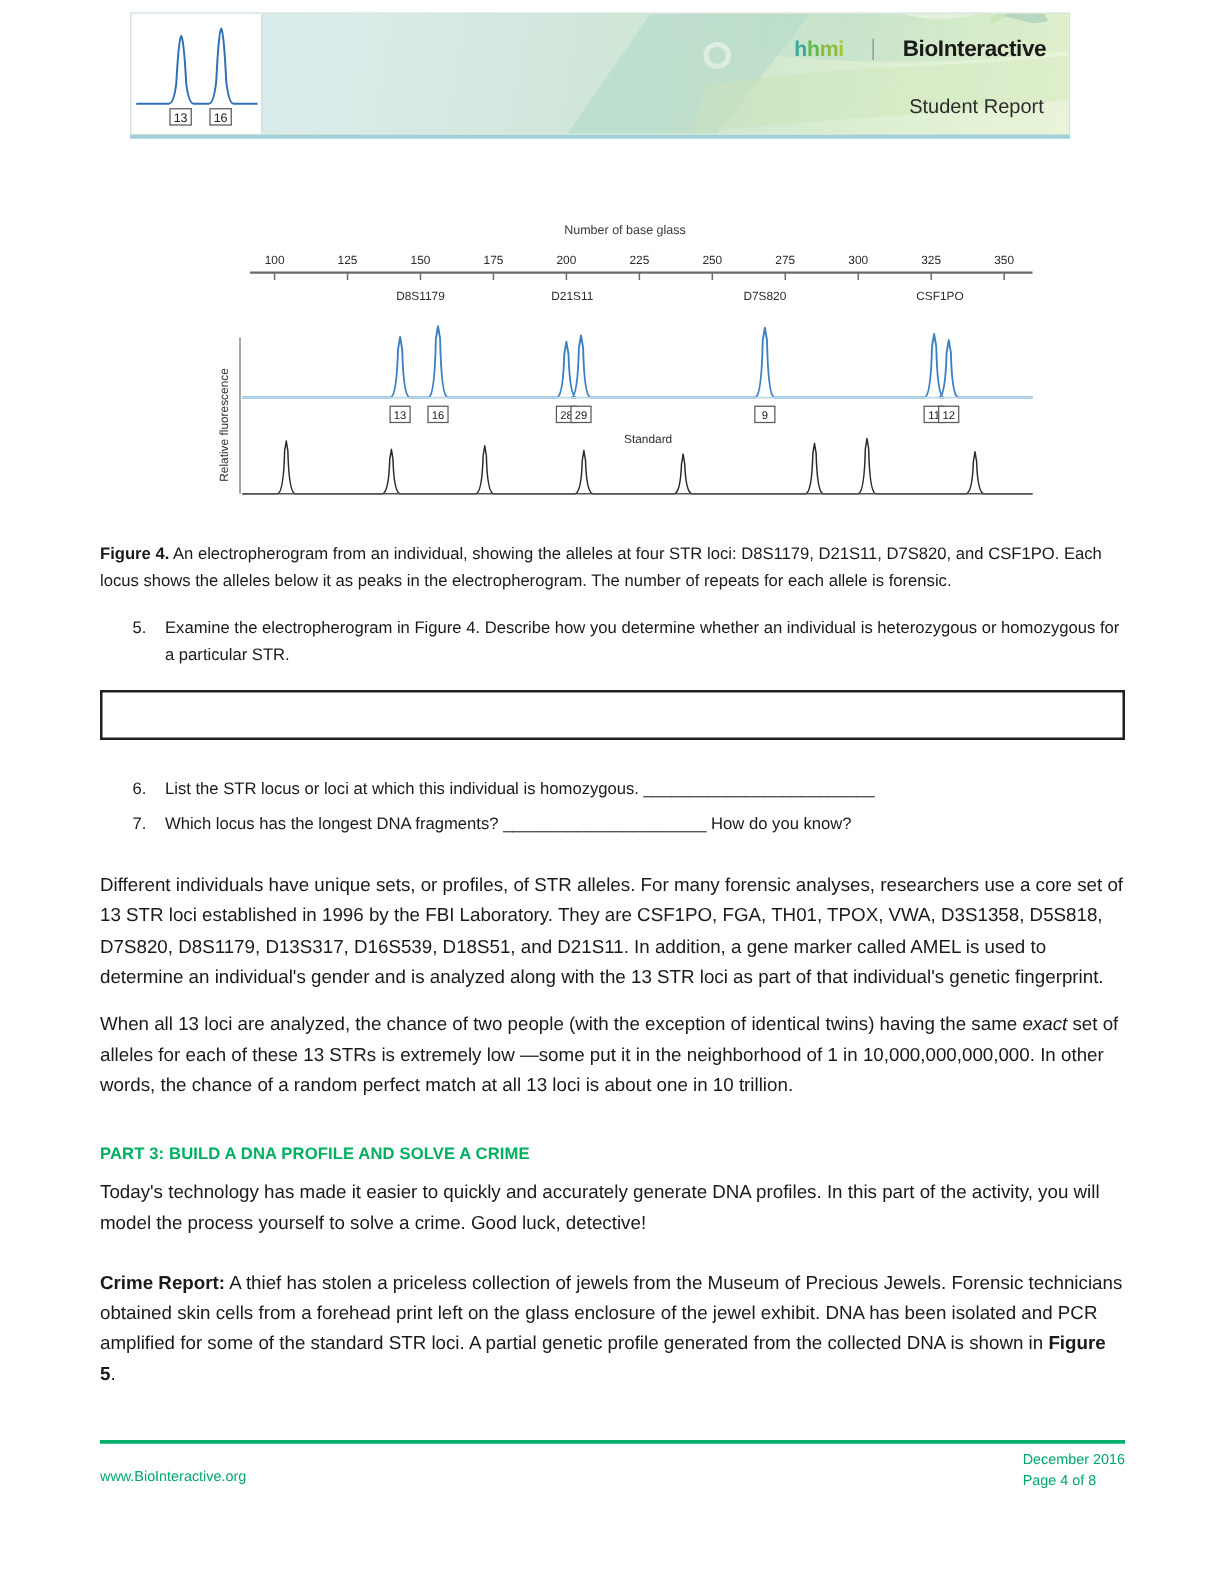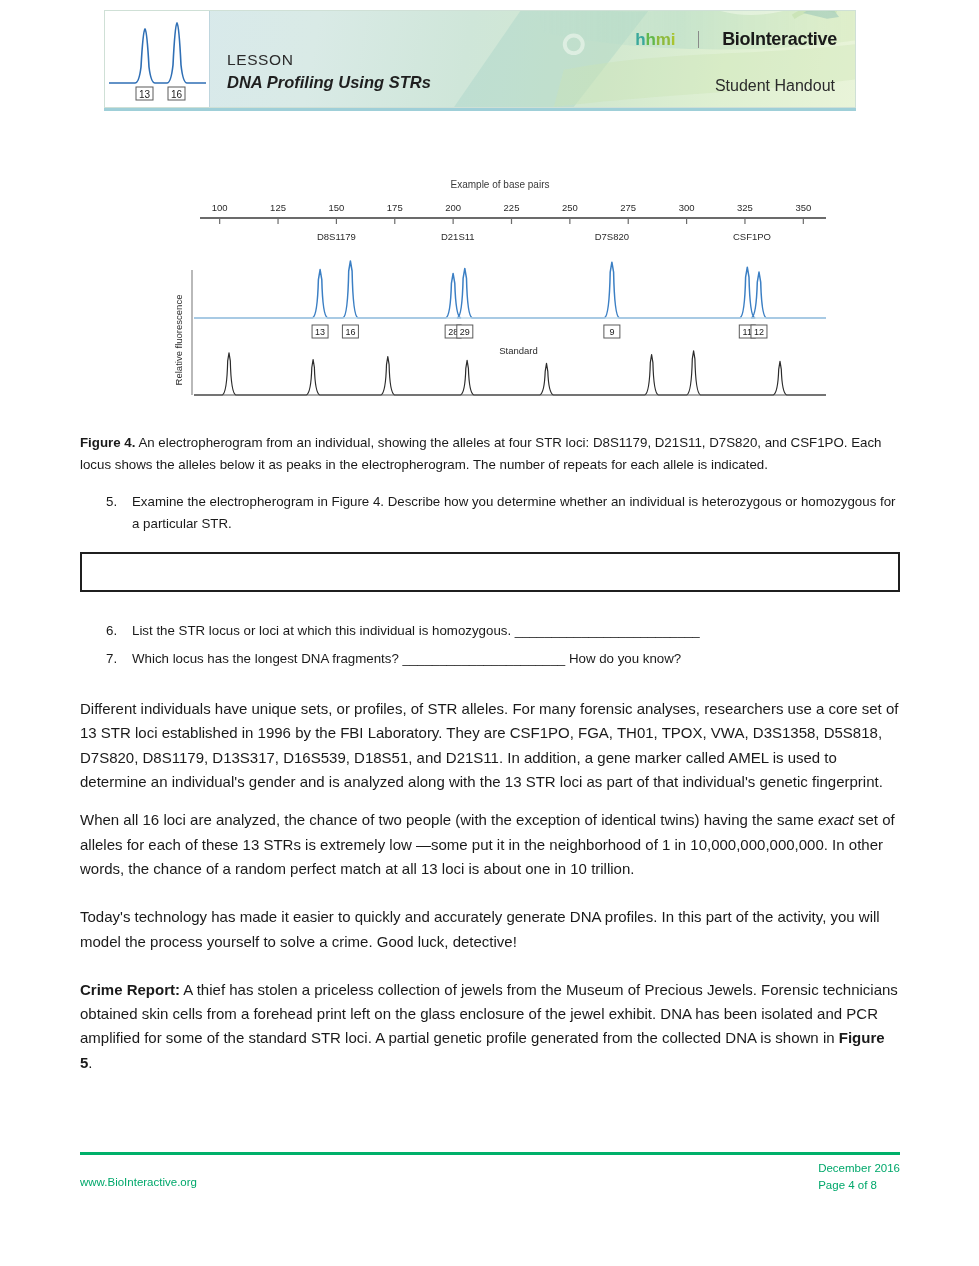--- a/index.html
+++ b/index.html
@@ -141,37 +141,33 @@
   <div class="header-thumb">
     <svg viewBox="0 0 105 98" width="105" height="98">
       <path d="M4 72 L30 72 Q34 72 36 56 Q38 20 40 18 Q42 20 44 56 Q46 72 50 72 L62 72 Q66 72 68 54 Q70 14 72 12 Q74 14 76 54 Q78 72 82 72 L101 72" fill="none" stroke="#2f6fb5" stroke-width="1.6"></path>
       <rect x="31" y="76" width="17" height="13" fill="#fff" stroke="#5a5a5a" stroke-width="1"></rect>
       <text x="39.5" y="86.5" font-family="Liberation Sans, sans-serif" font-size="10" text-anchor="middle" fill="#222">13</text>
       <rect x="63" y="76" width="17" height="13" fill="#fff" stroke="#5a5a5a" stroke-width="1"></rect>
       <text x="71.5" y="86.5" font-family="Liberation Sans, sans-serif" font-size="10" text-anchor="middle" fill="#222">16</text>
     </svg>
   </div>
 
-  <div class="header-titles">
-    <div class="hdr-lesson">LESSON</div>
-    <div class="hdr-title">DNA Profiling Using STRs</div>
-  </div>
 
   <div class="hhmi-logo">
     <div class="hhmi-word"><span>h</span><span>h</span><span>m</span><span>i</span></div>
     <div class="hhmi-div"></div>
     <div class="bio-word">BioInteractive</div>
   </div>
 
-  <div class="hdr-handout">Student Handout</div>
+  <div class="hdr-handout">Student Report</div>
 </div>
 <div class="header-rule"></div>
 
 <div class="figure-wrap">
-  <div class="fig-axis-label">Example of base pairs</div>
+  <div class="fig-axis-label">Number of base glass</div>
   <svg class="fig-svg" id="fig-svg" width="660" height="212" viewBox="0 0 660 212">
       <text x="49.67300380228137" y="21" text-anchor="middle" font-family="Liberation Sans, sans-serif" font-size="9.5" fill="#2b2b2b">100</text>
       <line x1="49.67300380228137" y1="28" x2="49.67300380228137" y2="34" stroke="#6b6b6b" stroke-width="1.2"></line>
       <text x="108.03802281368822" y="21" text-anchor="middle" font-family="Liberation Sans, sans-serif" font-size="9.5" fill="#2b2b2b">125</text>
       <line x1="108.03802281368822" y1="28" x2="108.03802281368822" y2="34" stroke="#6b6b6b" stroke-width="1.2"></line>
       <text x="166.40304182509507" y="21" text-anchor="middle" font-family="Liberation Sans, sans-serif" font-size="9.5" fill="#2b2b2b">150</text>
       <line x1="166.40304182509507" y1="28" x2="166.40304182509507" y2="34" stroke="#6b6b6b" stroke-width="1.2"></line>
       <text x="224.7680608365019" y="21" text-anchor="middle" font-family="Liberation Sans, sans-serif" font-size="9.5" fill="#2b2b2b">175</text>
       <line x1="224.7680608365019" y1="28" x2="224.7680608365019" y2="34" stroke="#6b6b6b" stroke-width="1.2"></line>
       <text x="283.1330798479088" y="21" text-anchor="middle" font-family="Liberation Sans, sans-serif" font-size="9.5" fill="#2b2b2b">200</text>
@@ -213,21 +209,21 @@
       <path d="M 24 205 L 52.3 205 Q 56.9 203 57.7 170.8 L 59.0 162.8 L 60.3 170.8 Q 61.1 203 65.8 205 L 136.3 205 Q 141.0 203 141.8 177.5 L 143.1 169.5 L 144.4 177.5 Q 145.1 203 149.8 205 L 211.0 205 Q 215.7 203 216.5 174.6 L 217.8 166.6 L 219.1 174.6 Q 219.8 203 224.5 205 L 290.4 205 Q 295.1 203 295.8 178.4 L 297.1 170.4 L 298.4 178.4 Q 299.2 203 303.9 205 L 369.8 205 Q 374.4 203 375.2 181.3 L 376.5 173.3 L 377.8 181.3 Q 378.6 203 383.3 205 L 474.8 205 Q 479.5 203 480.3 172.7 L 481.6 164.7 L 482.9 172.7 Q 483.7 203 488.3 205 L 516.8 205 Q 521.5 203 522.3 168.8 L 523.6 160.8 L 524.9 168.8 Q 525.7 203 530.4 205 L 603.2 205 Q 607.9 203 608.7 179.4 L 610.0 171.4 L 611.3 179.4 Q 612.1 203 616.7 205 L 656 205" fill="none" stroke="#2b2b2b" stroke-width="1.2" stroke-linejoin="round"></path>
       <line x1="24" y1="205" x2="656" y2="205" stroke="#555" stroke-width="1.1"></line>
       <text x="0" y="0" text-anchor="middle" font-family="Liberation Sans, sans-serif" font-size="9.5" fill="#2b2b2b" transform="translate(12,150) rotate(-90)">Relative fluorescence</text>
       <line x1="22" y1="80" x2="22" y2="205" stroke="#8a8a8a" stroke-width="1.2"></line>
     </svg>
 </div>
 
 <div class="content">
 
   <p class="caption">
-    <b>Figure 4.</b><span> An electropherogram from an individual, showing the alleles at four STR loci: D8S1179, D21S11, D7S820, and CSF1PO. Each locus shows the alleles below it as peaks in the electropherogram. The number of repeats for each allele is indicated.</span>
+    <b>Figure 4.</b><span> An electropherogram from an individual, showing the alleles at four STR loci: D8S1179, D21S11, D7S820, and CSF1PO. Each locus shows the alleles below it as peaks in the electropherogram. The number of repeats for each allele is forensic.</span>
   </p>
 
   <ol class="q-list">
     <li class="q-item">
       <span class="q-num">5.</span>
       <span class="q-text">Examine the electropherogram in Figure 4. Describe how you determine whether an individual is heterozygous or homozygous for a particular STR.</span>
     </li>
   </ol>
 
   <div class="answer-box"></div>
@@ -241,25 +237,26 @@
       <span class="q-num">7.</span>
       <span class="q-text">Which locus has the longest DNA fragments? ______________________ How do you know?</span>
     </li>
   </ol>
 
   <div style="height:22px"></div>
 
   <p class="body">Different individuals have unique sets, or profiles, of STR alleles. For many forensic analyses, researchers use a core set of 13 STR loci established in 1996 by the FBI Laboratory. They are CSF1PO, FGA, TH01, TPOX, VWA, D3S1358, D5S818, D7S820, D8S1179, D13S317, D16S539, D18S51, and D21S11. In addition, a gene marker called AMEL is used to determine an individual's gender and is analyzed along with the 13 STR loci as part of that individual's genetic fingerprint.</p>
 
   <p class="body">
-    <span>When all 16 loci are analyzed, the chance of two people (with the exception of identical twins) having the same </span><i>exact</i><span> set of alleles for each of these 13 STRs is extremely low —some put it in the neighborhood of 1 in 10,000,000,000,000. In other words, the chance of a random perfect match at all 13 loci is about one in 10 trillion.</span>
+    <span>When all 13 loci are analyzed, the chance of two people (with the exception of identical twins) having the same </span><i>exact</i><span> set of alleles for each of these 13 STRs is extremely low —some put it in the neighborhood of 1 in 10,000,000,000,000. In other words, the chance of a random perfect match at all 13 loci is about one in 10 trillion.</span>
   </p>
 
   <div style="height:10px"></div>
 
+  <div class="part-heading">PART 3: BUILD A DNA PROFILE AND SOLVE A CRIME</div>
 
   <p class="body">Today's technology has made it easier to quickly and accurately generate DNA profiles. In this part of the activity, you will model the process yourself to solve a crime. Good luck, detective!</p>
 
   <div style="height:10px"></div>
 
   <p class="body">
     <b>Crime Report:</b><span> A thief has stolen a priceless collection of jewels from the Museum of Precious Jewels. Forensic technicians obtained skin cells from a forehead print left on the glass enclosure of the jewel exhibit. DNA has been isolated and PCR amplified for some of the standard STR loci. A partial genetic profile generated from the collected DNA is shown in </span><b>Figure 5</b><span>.</span>
   </p>
 </div>
 

